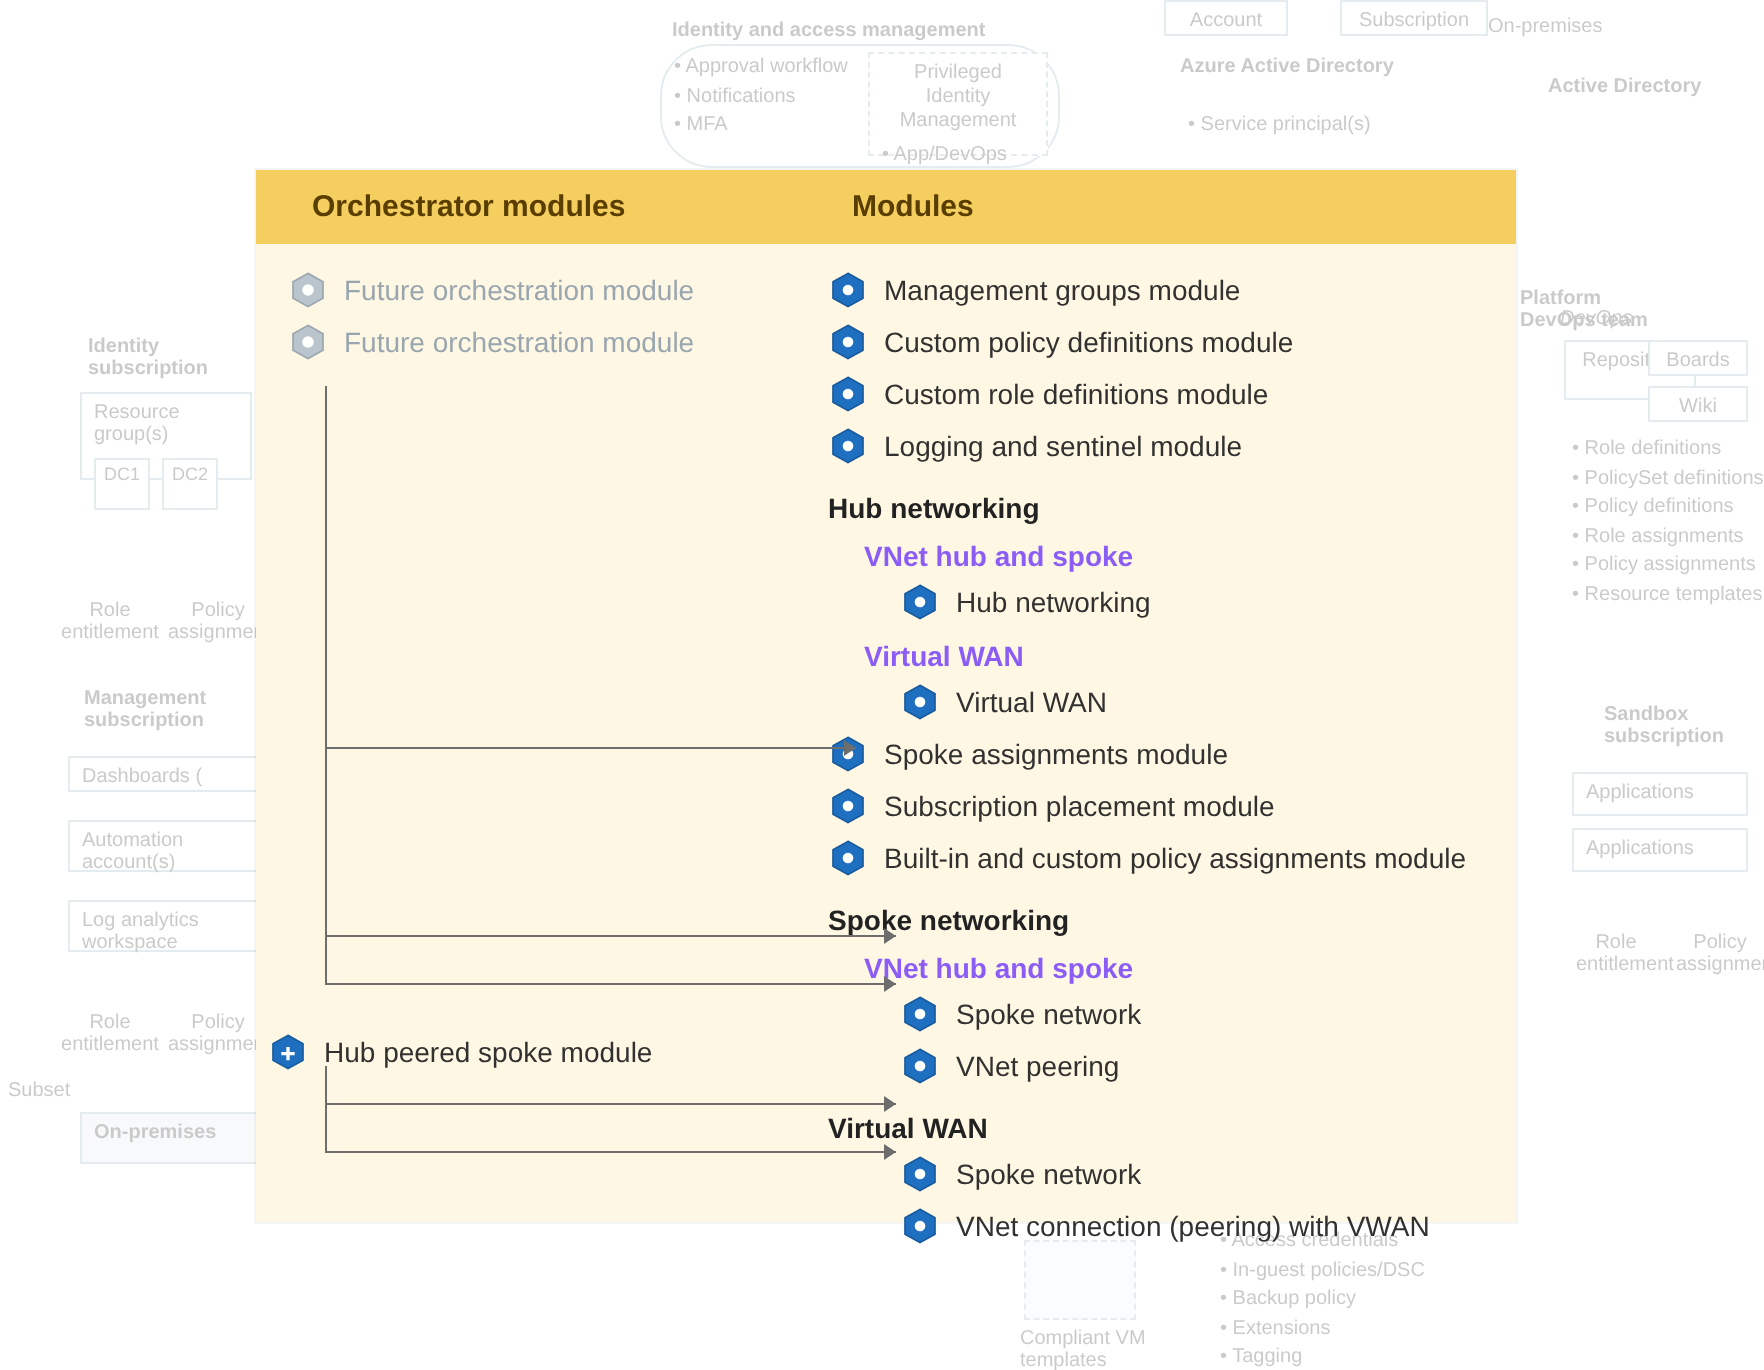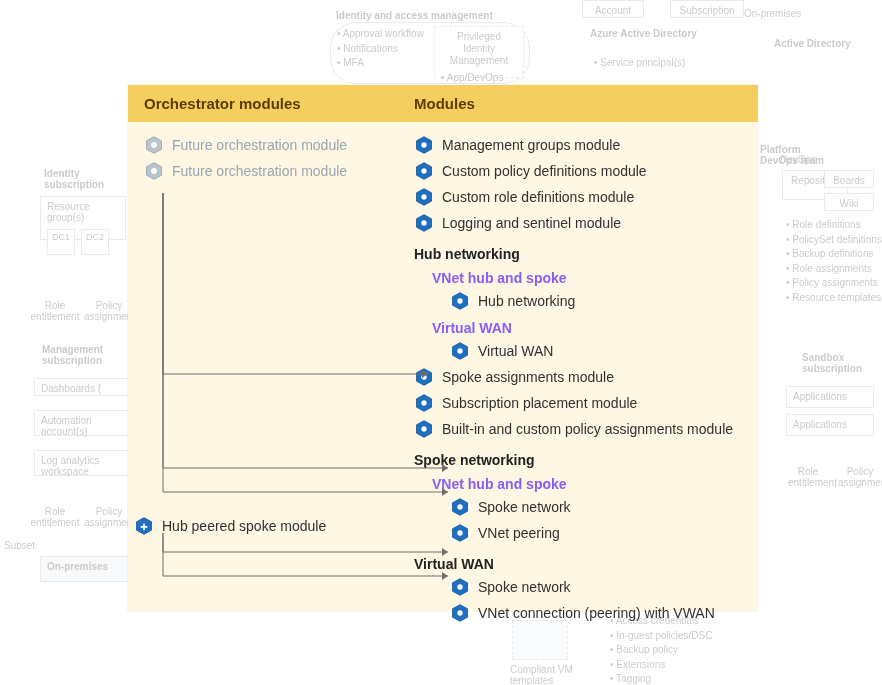--- a/index.html
+++ b/index.html
@@ -10,21 +10,21 @@
   .bg .box { position: absolute; border: 1px solid #b5c9d6; background: #fff; font-size: 10px; color: #6a6a6a; padding: 4px 6px; }
   .bg .label { position: absolute; font-size: 10px; color: #6a6a6a; }
   .bg .bullet { font-size: 10px; color: #6a6a6a; line-height: 1.45; }
   .bg .dashed { border-style: dashed; }
 
   
   .panel { position: absolute; left: 128px; top: 85px; width: 630px; height: 526px; background: #fdf7e3; display: flex; box-shadow: 0 0 0 1px rgba(0,0,0,0.04); }
   .col { display: flex; flex-direction: column; }
   .col.left  { width: 270px; }
   .col.right { flex: 1; }
-  .col-head { background: #f4ce5f; color: #5a3e00; font-weight: 600; font-size: 15px; padding: 10px 16px; }
+  .col-head { background: #f4ce5f; color: #5a3e00; font-weight: 600; font-size: 15px; padding: 10px 28px; }
   .col-body { padding: 10px 12px 12px 12px; position: relative; flex: 1; }
 
   .item { display: flex; align-items: center; gap: 8px; padding: 3px 0 3px 4px; font-size: 14px; color: #323130; line-height: 1.3; }
   .item.future { color: #9aa6af; }
   .item .txt {}
 
   .subhead { font-weight: 600; font-size: 14px; padding: 10px 0 2px 4px; color: #222; }
   .subsubhead { font-weight: 600; font-size: 14px; padding: 6px 0 2px 22px; color: #8b5cf6; }
   .indent2 { padding-left: 40px; }
 
@@ -68,21 +68,21 @@
   <div class="label" style="left:760px; top:112px; font-weight:600; white-space:pre;margin-top:32px;">Platform
 DevOps team</div>
   <div class="label" style="left:780px; top:154px; font-style:italic;">DevOps</div>
 
   <div class="box" style="left:782px; top:170px; width:66px; height:30px; text-align:center;">Repository</div>
   <div class="box" style="left:824px; top:170px; width:50px; height:18px; text-align:center;">Boards</div>
   <div class="box" style="left:824px; top:193px; width:50px; height:18px; text-align:center;">Wiki</div>
   <div style="position:absolute; left:786px; top:218px;">
     <div class="bullet">• <span>Role definitions</span></div>
     <div class="bullet">• <span>PolicySet definitions</span></div>
-    <div class="bullet">• <span>Backup definitions</span></div>
+    <div class="bullet">• <span>Policy definitions</span></div>
     <div class="bullet">• <span>Role assignments</span></div>
     <div class="bullet">• <span>Policy assignments</span></div>
     <div class="bullet">• <span>Resource templates</span></div>
   </div>
 
   <div class="label" style="left:44px; top:168px; font-weight:600; width:70px;">Identity subscription</div>
   <div class="box" style="left:40px; top:196px; width:86px; height:44px;">
     <span>Resource group(s)</span>
     <div style="display:flex; gap:6px; margin-top:6px;">
       <div class="box" style="position:static; width:28px; height:26px; text-align:center; padding:2px 0; font-size:9px;">DC1</div>

